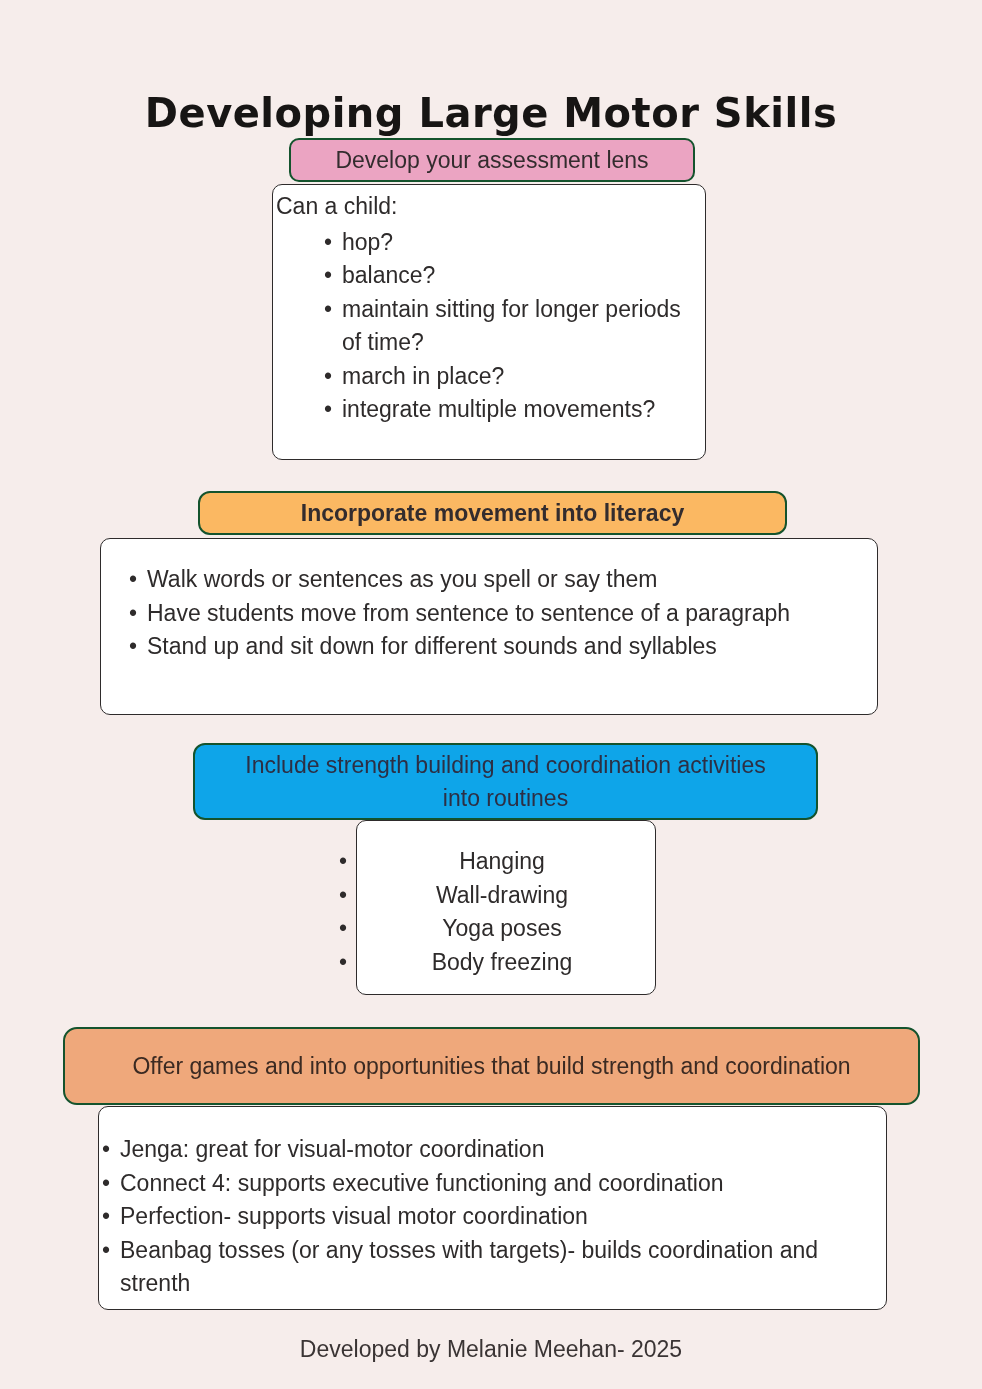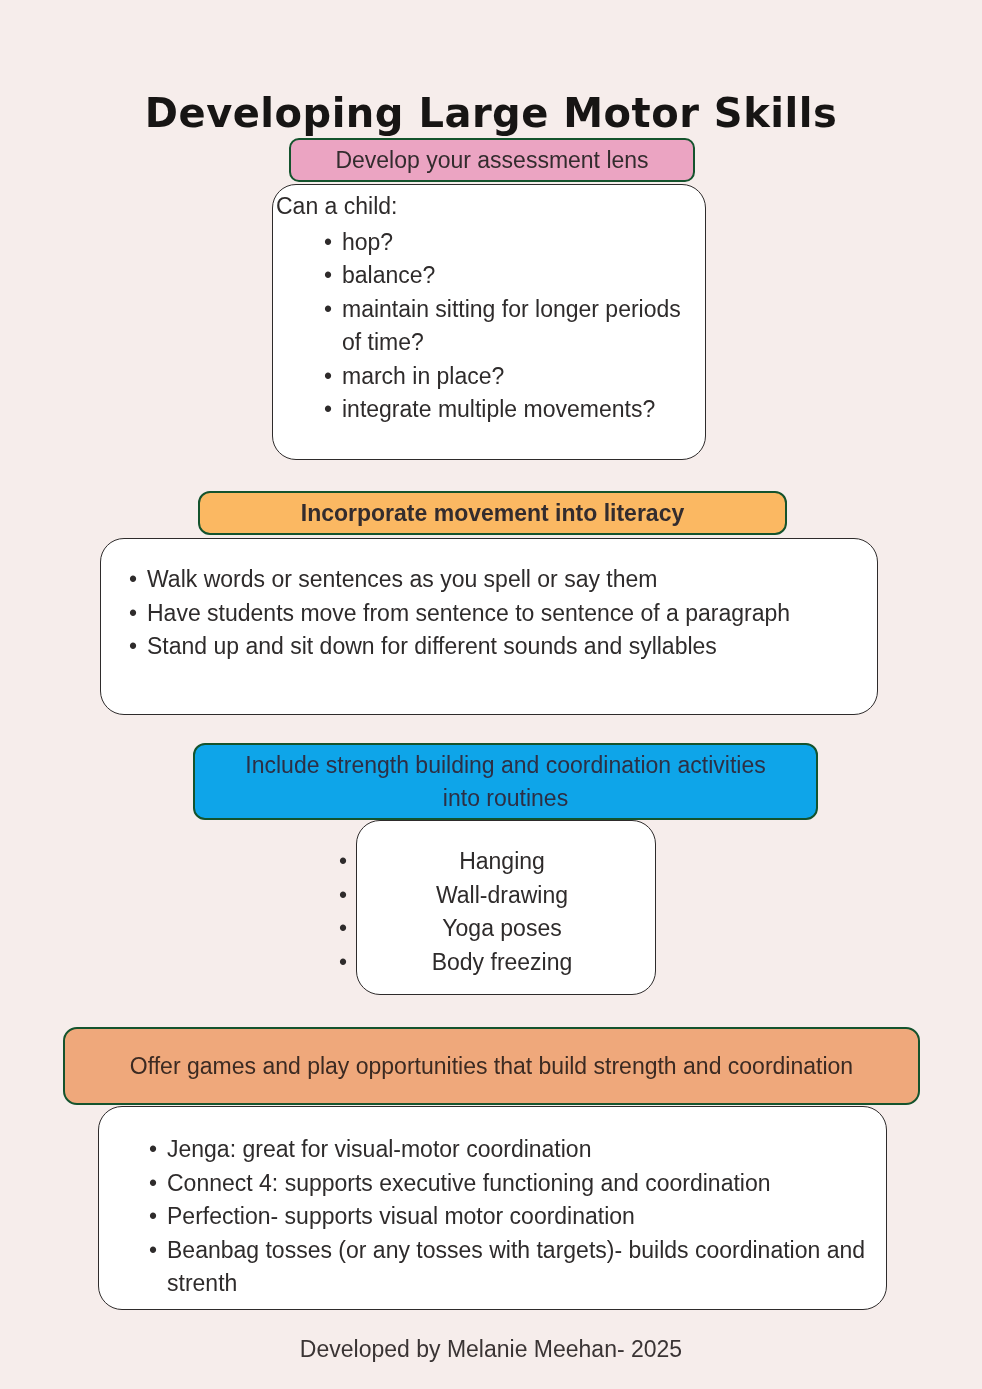--- a/index.html
+++ b/index.html
@@ -37,21 +37,21 @@
     z-index:2;
   }
   .hdr-1{left:289px;top:138px;width:406px;height:44px;border-radius:10px;background:#eba4c2;}
   .hdr-2{left:198px;top:491px;width:589px;height:44px;border-radius:12px;background:#fbb862;font-weight:bold;}
   .hdr-3{left:193px;top:743px;width:625px;height:77px;border-radius:12px;background:#0ea5e9;padding:0 40px;color:#2d2f44;}
   .hdr-4{left:63px;top:1027px;width:857px;height:78px;border-radius:14px;background:#efa87b;padding:0 40px;color:#3b2a22;}
   .cbox{
     position:absolute;
     background:#ffffff;
     border:1.6px solid #2e2b2b;
-    border-radius:24px;
+    border-radius:10px;
     box-sizing:border-box;
     z-index:1;
     font-size:23px;
     line-height:33.5px;
     color:#2e2b2b;
   }
   .cbox-1{left:272px;top:184px;width:434px;height:276px;padding:5px 8px 0 3px;}
   .cbox-2{left:100px;top:538px;width:778px;height:177px;padding:22px 18px 12px 0;}
   .cbox-3{left:356px;top:820px;width:300px;height:175px;padding:22px 8px 0 0;}
   .cbox-4{left:98px;top:1106px;width:789px;height:204px;padding:24px 20px 0 0;}
@@ -66,21 +66,21 @@
   }
   .cbox li::before{
     content:"\2022";
     position:absolute;
     left:-18px;
     font-size:23px;
   }
   .cbox-1 ul{padding-left:66px;}
   .cbox-2 ul{padding-left:46px;}
   .cbox-3 ul{text-align:center;}
-  .cbox-4 ul{padding-left:68px;}
+  .cbox-4 ul{padding-left:21px;}
   .intro{margin:0;}
   .footer{
     position:absolute;
     left:0;top:1336px;width:982px;
     text-align:center;
     font-size:23px;
     color:#3a3434;
   }
 </style>
 </head>
@@ -121,21 +121,21 @@
   <div class="cbox cbox-3">
     <ul>
       <li>Hanging</li>
       <li>Wall-drawing</li>
       <li>Yoga poses</li>
       <li>Body freezing</li>
     </ul>
   </div>
 
   <div class="hdr hdr-4">
-    <span>Offer games and play opportunities that build strength and coordination</span>
+    <span>Offer games and into opportunities that build strength and coordination</span>
   </div>
   <div class="cbox cbox-4">
     <ul>
       <li>Jenga: great for visual-motor coordination</li>
       <li>Connect 4: supports executive functioning and coordination</li>
       <li>Perfection- supports visual motor coordination</li>
       <li>Beanbag tosses (or any tosses with targets)- builds coordination and strenth</li>
     </ul>
   </div>
 

